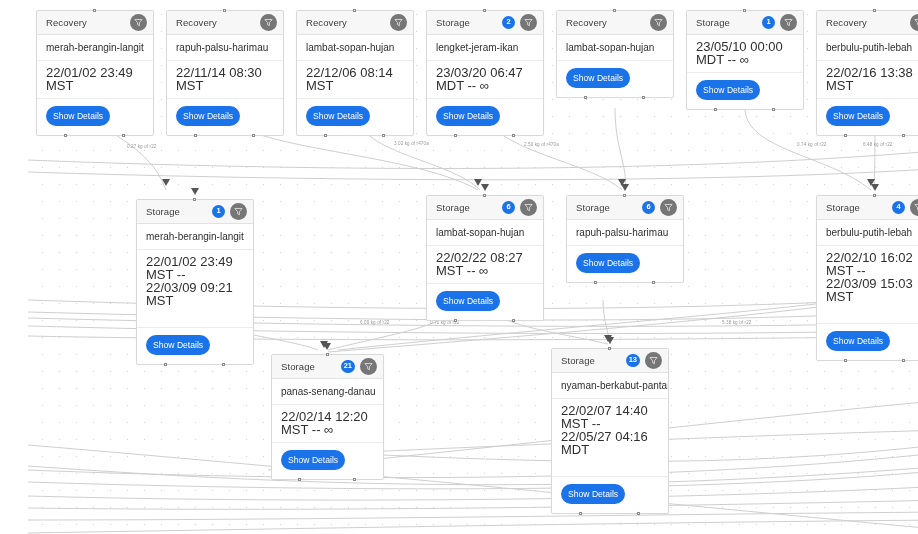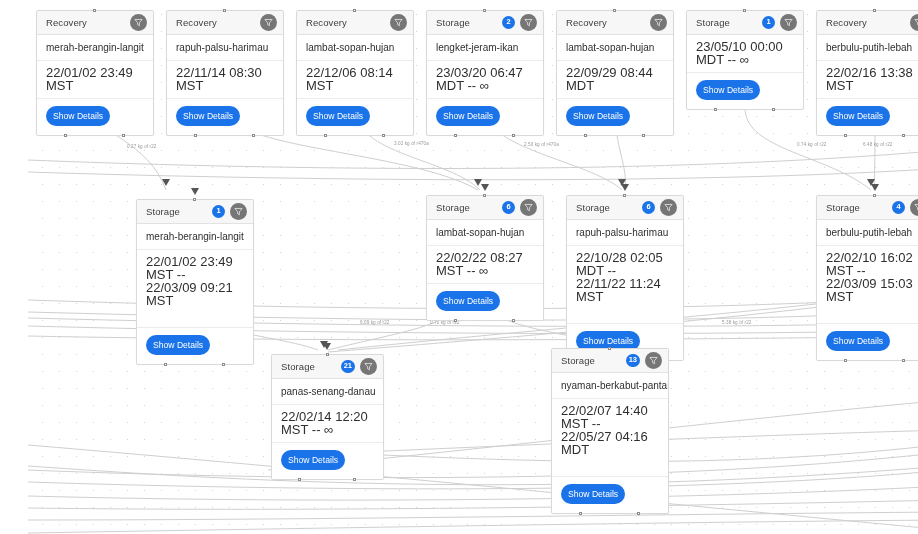--- a/index.html
+++ b/index.html
@@ -267,23 +267,20 @@
           <span class="node-type">Recovery</span>
           <span class="hdr-right">
             <span class="filter-btn">
               <svg width="9" height="9" viewBox="0 0 10 10" aria-hidden="true">
                 <path d="M1 1.6 H9 L6 5.2 V8.6 L4 7.4 V5.2 Z" fill="none" stroke="#e8e8e8" stroke-width="0.9" stroke-linejoin="round"></path>
               </svg>
             </span>
           </span>
         </div>
         <div class="node-name">lambat-sopan-hujan</div>
-        <div class="node-dates">
-          <div>22/09/29 08:44 MDT</div>
-        </div>
         <div class="node-foot"><button class="btn-details">Show Details</button></div>
         <div class="handle bl"></div>
         <div class="handle br"></div>
       </div>
       <div class="node" style="left: 658px; top: 10px; width: 118px;">
         <div class="handle top"></div>
         <div class="node-header">
           <span class="node-type">Storage</span>
           <span class="hdr-right">
             <span class="badge">1</span>
@@ -371,24 +368,20 @@
           <span class="hdr-right">
             <span class="badge">6</span>
             <span class="filter-btn">
               <svg width="9" height="9" viewBox="0 0 10 10" aria-hidden="true">
                 <path d="M1 1.6 H9 L6 5.2 V8.6 L4 7.4 V5.2 Z" fill="none" stroke="#e8e8e8" stroke-width="0.9" stroke-linejoin="round"></path>
               </svg>
             </span>
           </span>
         </div>
         <div class="node-name">rapuh-palsu-harimau</div>
-        <div class="node-dates two-line">
-          <div>22/10/28 02:05 MDT --</div>
-          <div>22/11/22 11:24 MST</div>
-        </div>
         <div class="node-foot"><button class="btn-details">Show Details</button></div>
         <div class="handle bl"></div>
         <div class="handle br"></div>
       </div>
       <div class="node" style="left: 788px; top: 195px; width: 118px;">
         <div class="handle top"></div>
         <div class="node-header">
           <span class="node-type">Storage</span>
           <span class="hdr-right">
             <span class="badge">4</span>

